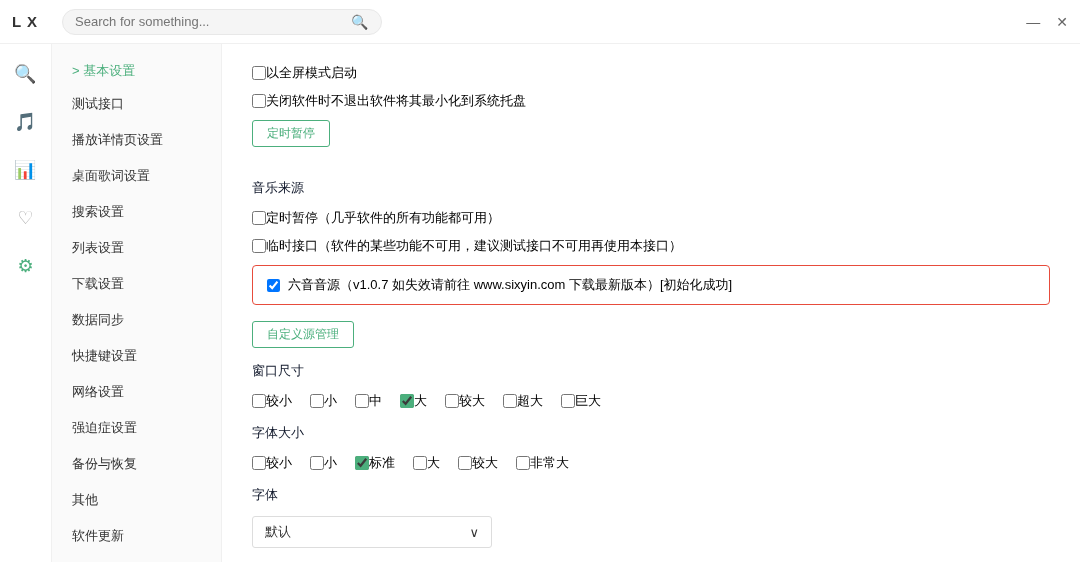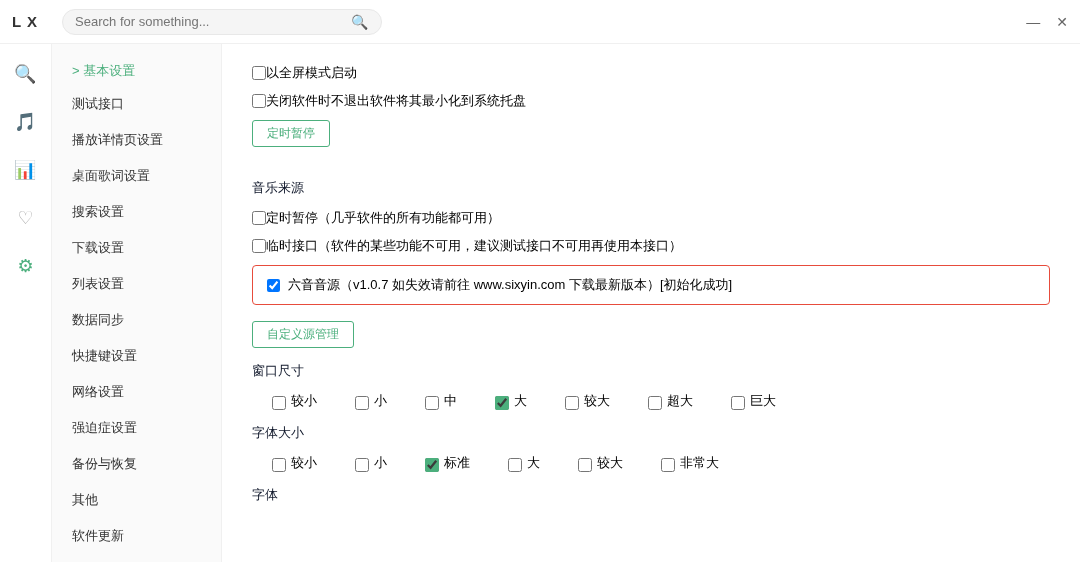--- a/index.html
+++ b/index.html
@@ -183,24 +183,22 @@
     }
     .size-group {
       display: flex;
       align-items: center;
       gap: 18px;
       flex-wrap: wrap;
       margin-bottom: 14px;
     }
     .size-option {
       display: flex;
-      align-items: flex-end;
-      gap: 5px;
-      cursor: pointer;
-      margin-left: 20px;
+      align-items: center;
+      cursor: pointer;
     }
     .size-option input[type="checkbox"] {
       width: 14px;
       height: 14px;
       accent-color: #4caf7d;
       cursor: pointer;
     }
     .font-select-row {
       display: flex;
       align-items: center;
@@ -245,22 +243,22 @@
     <div class="icon-sidebar-item">♡</div>
     <div class="icon-sidebar-item active">⚙</div>
   </div>
 
   <div class="nav-sidebar">
     <div class="nav-section-header">&gt; 基本设置</div>
     <div class="nav-item">测试接口</div>
     <div class="nav-item">播放详情页设置</div>
     <div class="nav-item">桌面歌词设置</div>
     <div class="nav-item">搜索设置</div>
+    <div class="nav-item">列表设置</div>
     <div class="nav-item">下载设置</div>
-    <div class="nav-item">列表设置</div>
     <div class="nav-item">数据同步</div>
     <div class="nav-item">快捷键设置</div>
     <div class="nav-item">网络设置</div>
     <div class="nav-item">强迫症设置</div>
     <div class="nav-item">备份与恢复</div>
     <div class="nav-item">其他</div>
     <div class="nav-item">软件更新</div>
     <div class="nav-item">关于落雪音乐</div>
   </div>
 
@@ -358,15 +356,21 @@
           <span>较大</span>
         </label>
       <label class="size-option">
           <input type="checkbox" style="">
           <span>非常大</span>
         </label>
     </div>
 
     
     <div class="section-title">字体</div>
+    <div class="font-select-row">
+      <div class="font-select">
+        <span>默认</span>
+        <span>∨</span>
+      </div>
+    </div>
 
   </div>
 </div>
 
 </body></html>

